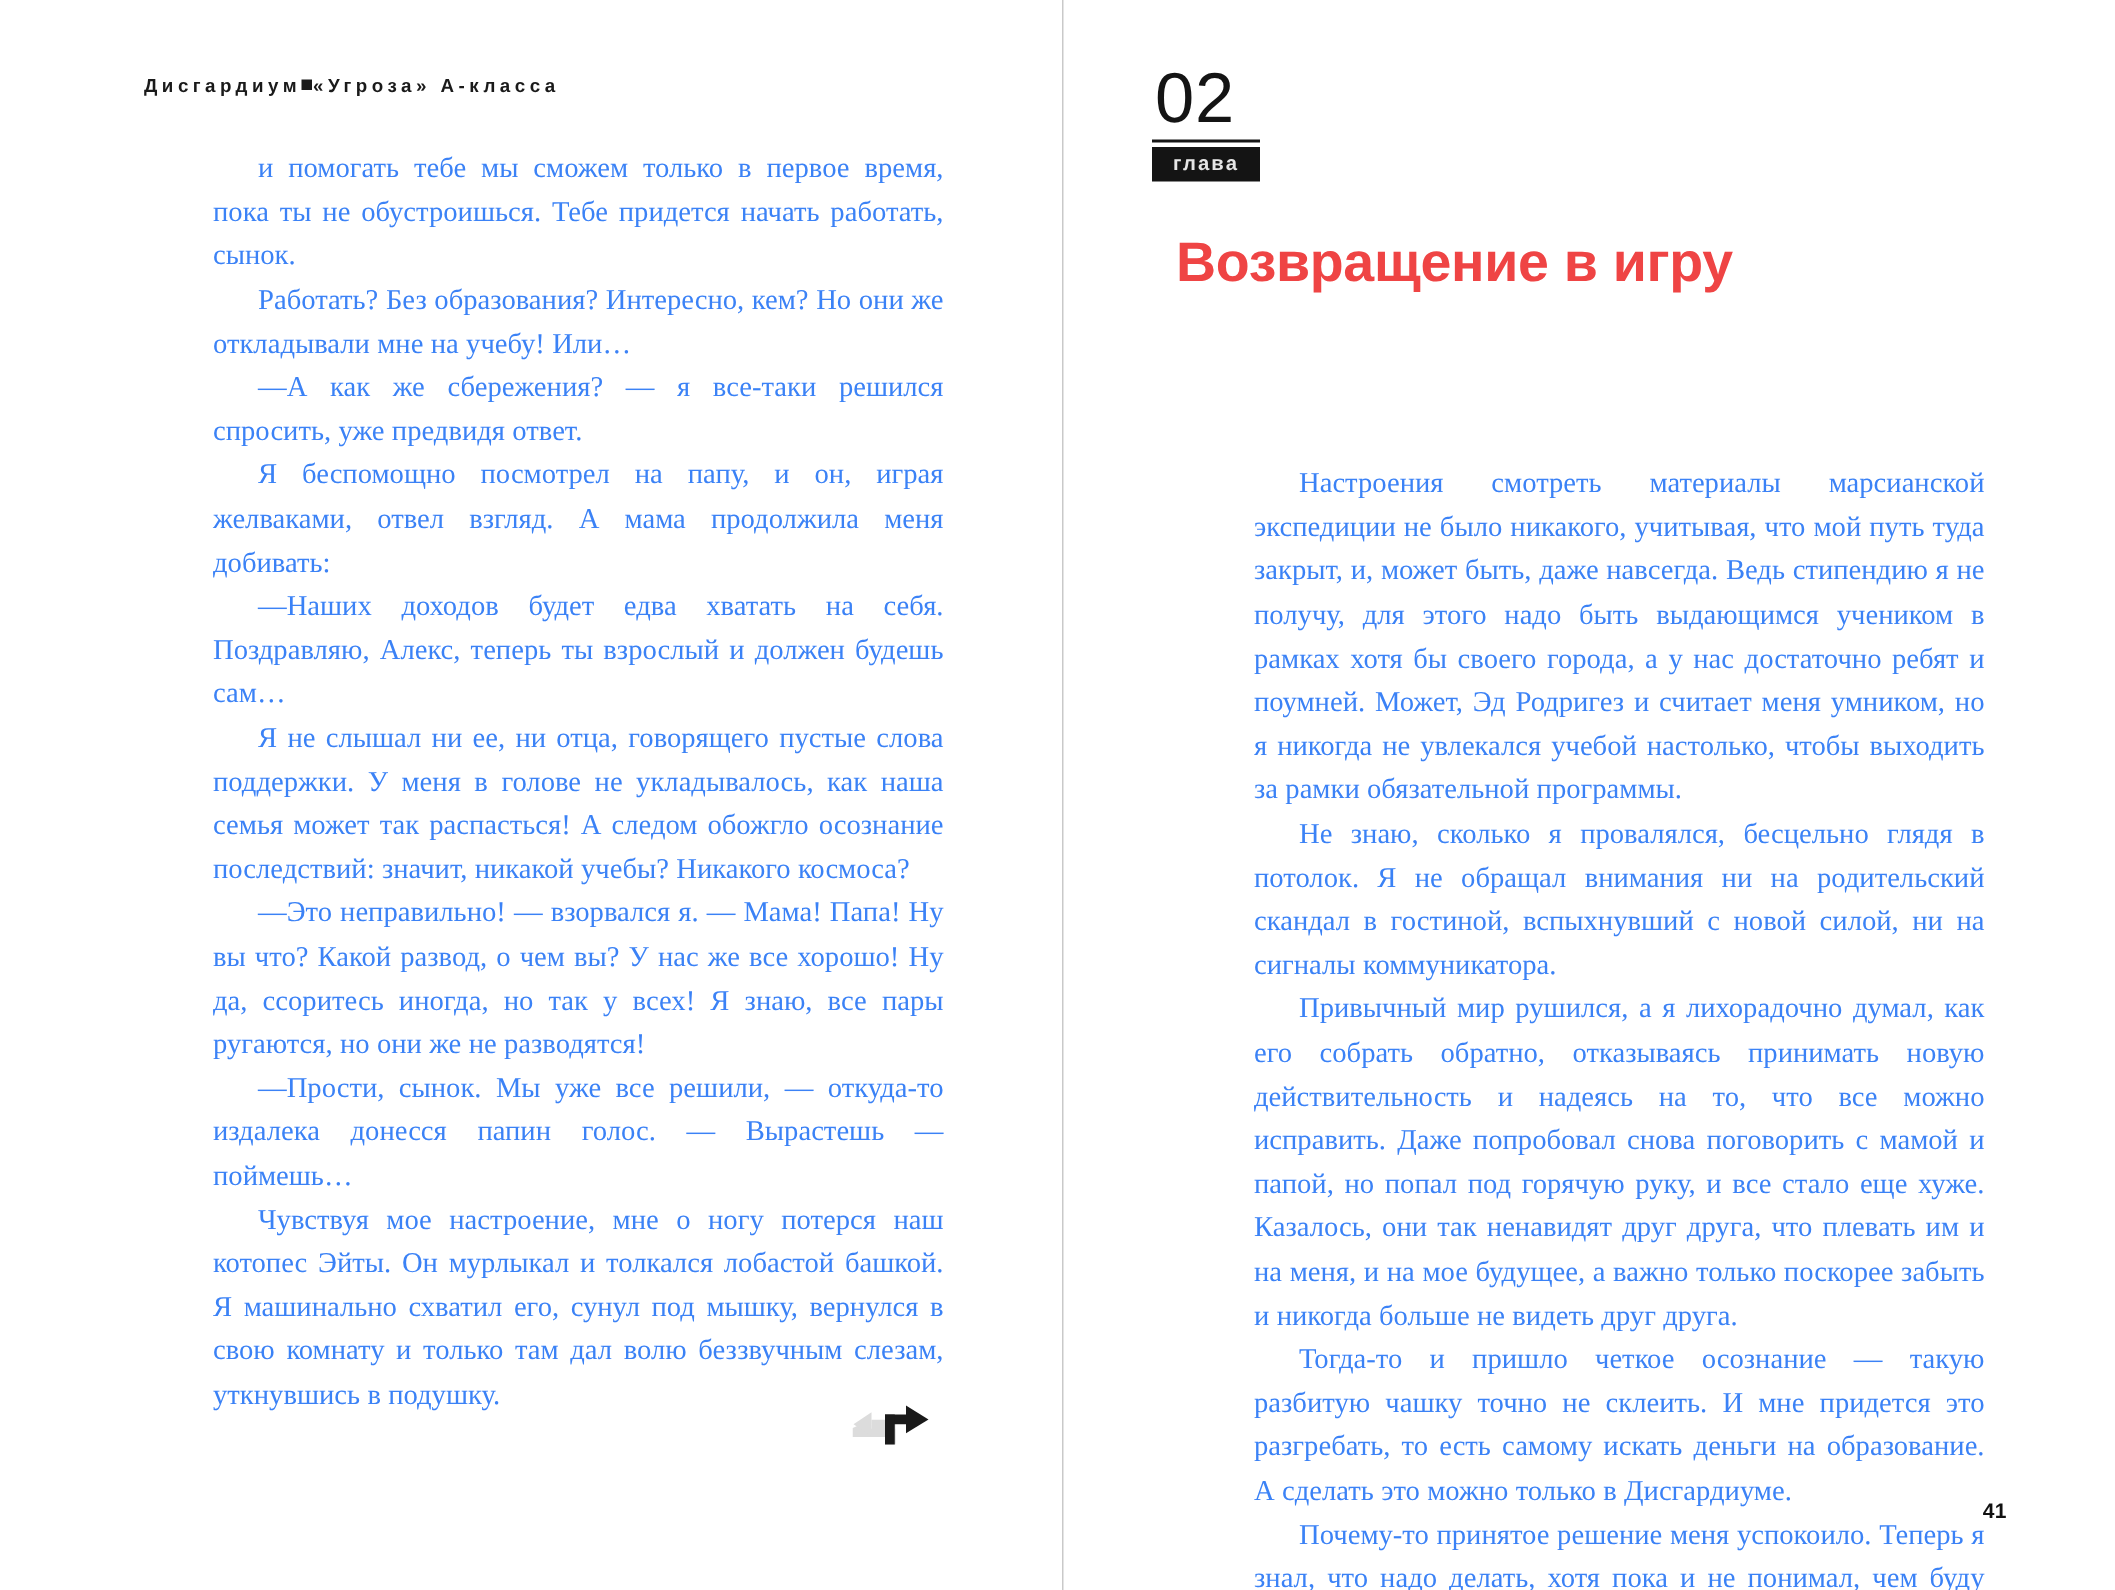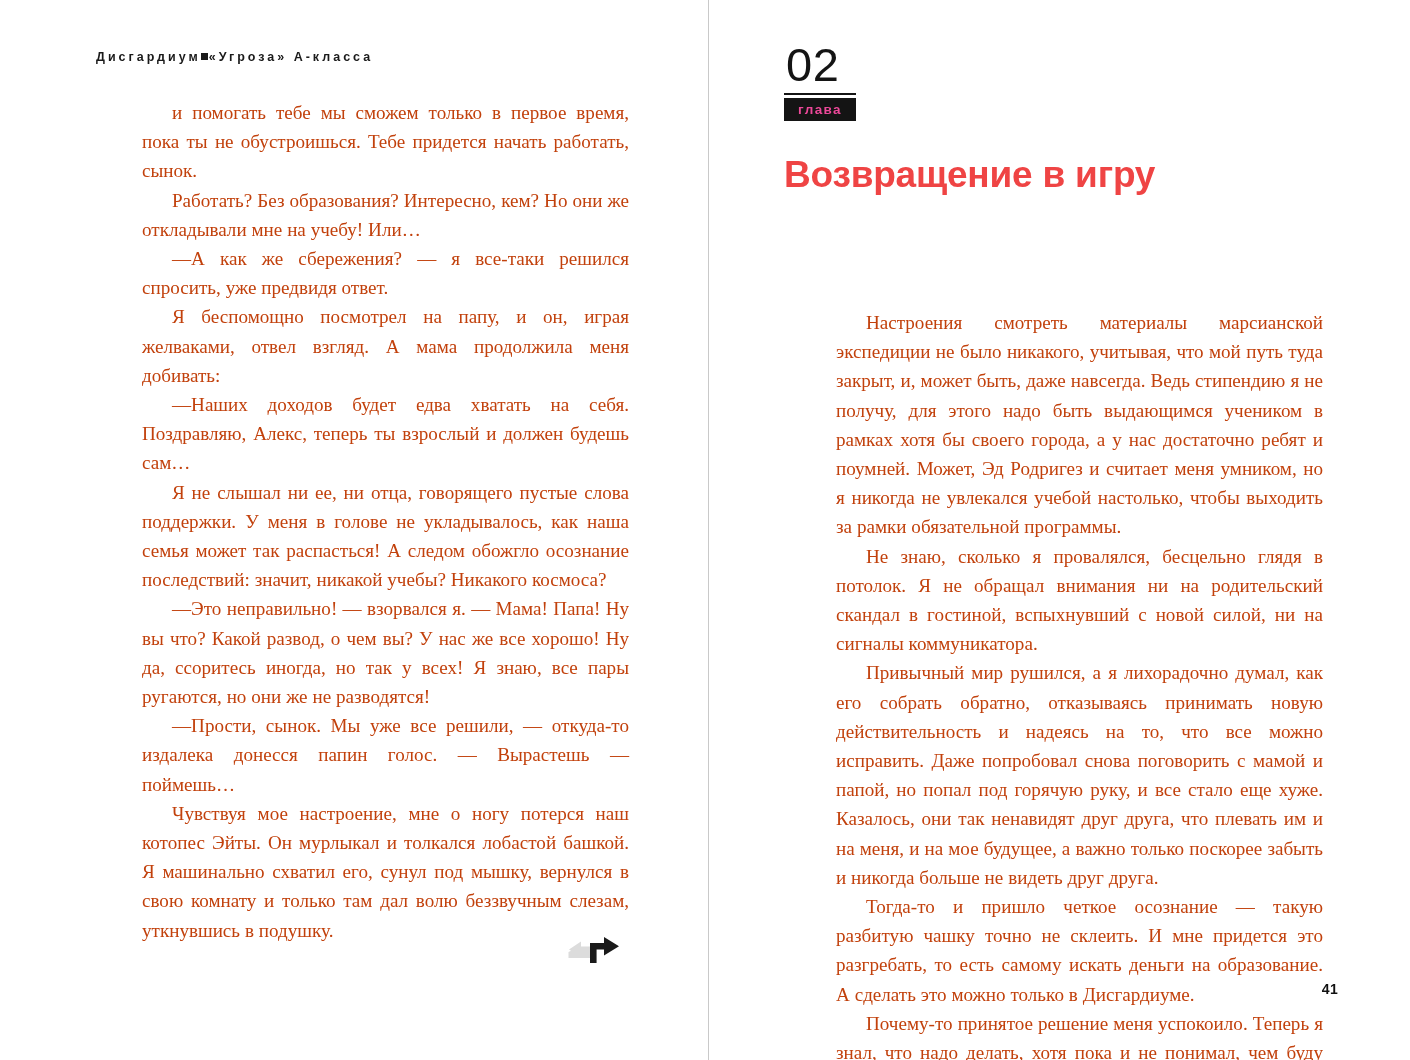--- a/index.html
+++ b/index.html
@@ -67,21 +67,21 @@
 
   
   .page-right {
     position: absolute;
     left: 708px; top: 0;
     width: 702px; height: 1060px;
   }
 
   .chapter-mark {
     position: absolute;
-    left: 76px;
+    left: 60px;
     top: 42px;
     width: 72px;
   }
   .chapter-number {
     font-family: "Liberation Sans", "DejaVu Sans", sans-serif;
     font-size: 47px;
     font-weight: 400;
     line-height: 0.98;
     letter-spacing: 0.5px;
     color: #141414;
@@ -100,21 +100,21 @@
     background: #141414;
     text-align: center;
     padding: 2px 0 3px 0;
     box-sizing: border-box;
   }
   .chapter-word-box span {
     font-family: "Liberation Sans", "DejaVu Sans", sans-serif;
     font-size: 13.5px;
     font-weight: 700;
     letter-spacing: 1.4px;
-    color: #ec4899;
+    color: #e5e5e5;
     line-height: 1;
   }
 
   .chapter-title {
     position: absolute;
     left: 76px;
     top: 129px;
     width: 560px;
     font-family: "Liberation Sans", "DejaVu Sans", sans-serif;
     font-size: 37px;
@@ -127,37 +127,37 @@
   .text-right {
     position: absolute;
     left: 128px;
     top: 308px;
     width: 487px;
   }
 
   .folio {
     position: absolute;
     right: 72px;
-    bottom: 63px;
+    bottom: 45px;
     font-family: "Liberation Sans", "DejaVu Sans", sans-serif;
     font-size: 14px;
     font-weight: 700;
     color: #111111;
     letter-spacing: 0.3px;
   }
 
   
   .body p {
     margin: 0;
     font-size: 19.1px;
     line-height: 29.2px;
     text-align: justify;
     text-justify: inter-word;
     text-indent: 30px;
-    color: #c2410c;
+    color: #3b82f6;
     hyphens: manual;
     word-spacing: 0.1px;
   }
 
   
   .ornament {
     position: absolute;
     left: 566px;
     top: 932px;
     width: 56px;

